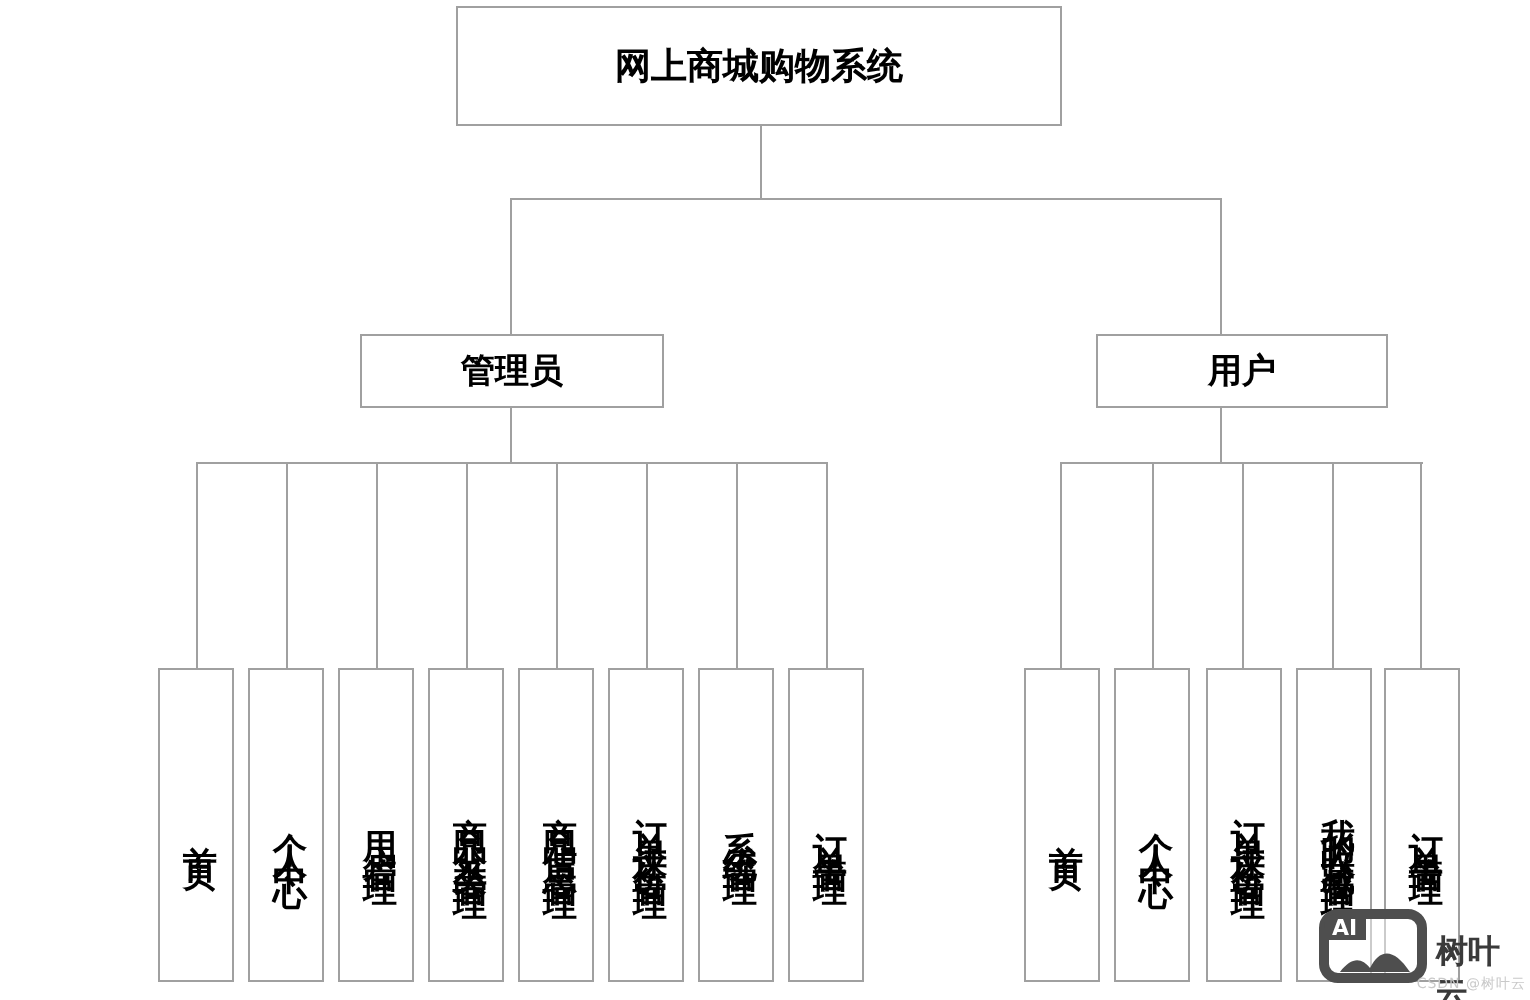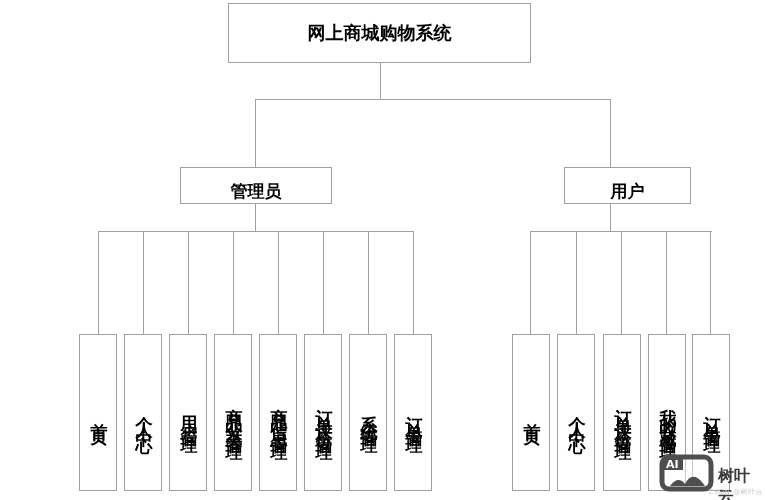--- a/index.html
+++ b/index.html
@@ -7,23 +7,23 @@
     position:relative;width:765px;height:500px;background:#fff;overflow:hidden;
     font-family:"DejaVu Sans","Liberation Sans",sans-serif;color:#000;
   }
   .lines{position:absolute;left:0;top:0;}
   .box{
     position:absolute;background:#fff;border:1px solid #a0a0a0;box-sizing:border-box;
     display:flex;align-items:center;justify-content:center;
     font-weight:bold;color:#000;font-family:Liberation Mono, monospace;
   }
   .root-box{left:228px;top:3px;width:303px;height:60px;font-size:18px;}
-  .branch-box{top:167px;height:37px;font-size:17px;align-items:flex-end;}
+  .branch-box{top:167px;height:37px;font-size:17px;}
   .admin-box{left:180px;width:152px;}
-  .user-box{left:564px;width:127px;}
+  .user-box{left:548px;width:146px;}
   .leaf{top:334px;width:38px;height:157px;font-size:17px;}
   .vtext{
     writing-mode:vertical-lr;text-orientation:upright;
     letter-spacing:7px;line-height:1;margin-top:7px;white-space:nowrap;
   }
   .wm-badge{position:absolute;left:659px;top:454px;width:55px;height:38px;}
   .wm-name{position:absolute;left:718px;top:466px;font-size:16px;font-weight:bold;color:#3a3a3a;}
   .wm-credit{position:absolute;right:2px;top:487px;font-size:7px;color:#c9c9c9;letter-spacing:0.5px;}
 </style>
 </head>

